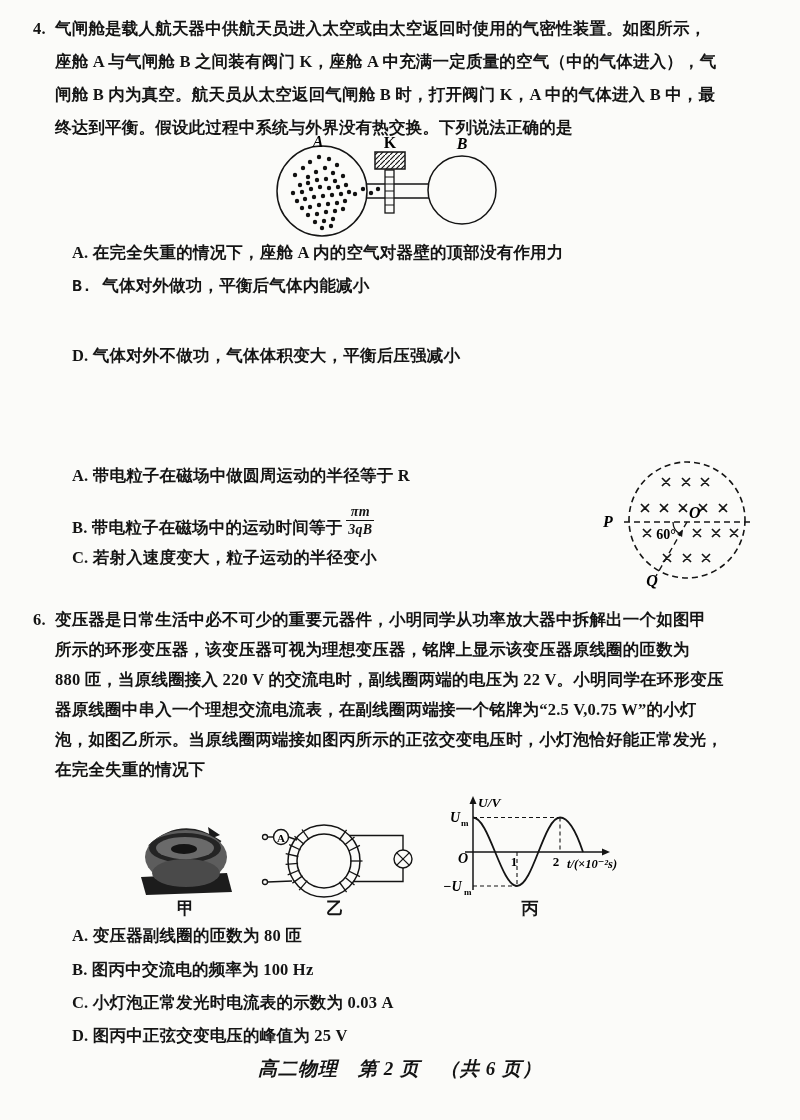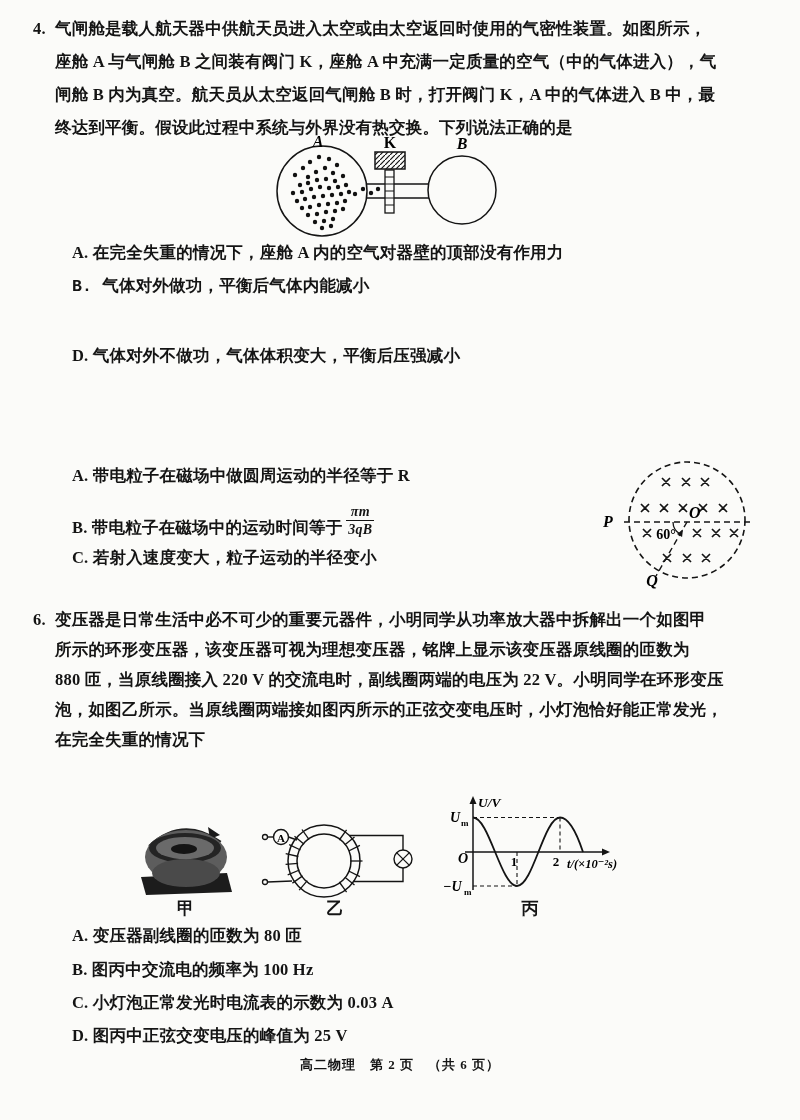--- a/index.html
+++ b/index.html
@@ -17,21 +17,21 @@
   .opt{position:absolute;left:72px;font-size:16.5px;font-weight:600;
        line-height:20px;white-space:nowrap;letter-spacing:.2px;}
   .optB{display:flex;align-items:center;}
   .frac{display:inline-block;text-align:center;font-size:14px;
         font-style:italic;margin-left:4px;line-height:17px;}
   .frac .fnum{display:block;border-bottom:1.3px solid #141414;padding:0 4px;}
   .frac .fden{display:block;padding:0 2px;}
   .figure{position:absolute;}
   .caption{position:absolute;font-size:17px;font-weight:700;text-align:center;}
   .footer{position:absolute;left:0;top:1056px;width:800px;text-align:center;
-          font-size:13px;font-weight:600;letter-spacing:1px;}
+          font-size:19px;font-weight:600;letter-spacing:1px;font-style:italic;}
   svg text{font-family:"Liberation Serif","DejaVu Serif",serif;}
 </style>
 </head>
 <body>
 
 <div class="page">
 
   <div class="stem" style="top:12px;">
     <div class="fl"><span class="num">4.</span><span>气闸舱是载人航天器中供航天员进入太空或由太空返回时使用的气密性装置。如图所示，</span></div>
     <div class="cont">座舱 A 与气闸舱 B 之间装有阀门 K，座舱 A 中充满一定质量的空气（中的气体进入），气</div>
@@ -144,20 +144,21 @@
       <text x="89" y="63" font-size="16" font-style="italic" font-weight="700">O</text>
       <text x="52" y="131" font-size="16" font-style="italic" font-weight="700" text-anchor="middle">Q</text>
       <text x="66" y="84" font-size="14" font-weight="700" text-anchor="middle">60°</text>
     </svg>
   </div>
 
   <div class="stem tight" style="top:605px;">
     <div class="fl"><span class="num">6.</span><span>变压器是日常生活中必不可少的重要元器件，小明同学从功率放大器中拆解出一个如图甲</span></div>
     <div class="cont">所示的环形变压器，该变压器可视为理想变压器，铭牌上显示该变压器原线圈的匝数为</div>
     <div class="cont">880 匝，当原线圈接入 220 V 的交流电时，副线圈两端的电压为 22 V。小明同学在环形变压</div>
+    <div class="cont">器原线圈中串入一个理想交流电流表，在副线圈两端接一个铭牌为“2.5 V,0.75 W”的小灯</div>
     <div class="cont">泡，如图乙所示。当原线圈两端接如图丙所示的正弦交变电压时，小灯泡恰好能正常发光，</div>
     <div class="cont">在完全失重的情况下</div>
   </div>
 
   <div class="figure" style="left:138px;top:815px;">
     <svg width="95" height="85" viewBox="0 0 95 85">
       <polygon points="3,62 89,58 94,77 8,80" fill="#1c1c1c"></polygon>
       <path d="M12 32 Q45 2 82 28" fill="none" stroke="#222" stroke-width="5"></path>
       <polygon points="70,12 82,20 72,24" fill="#1a1a1a"></polygon>
       <ellipse cx="48" cy="42" rx="41" ry="27" fill="#5d5d5d"></ellipse>

